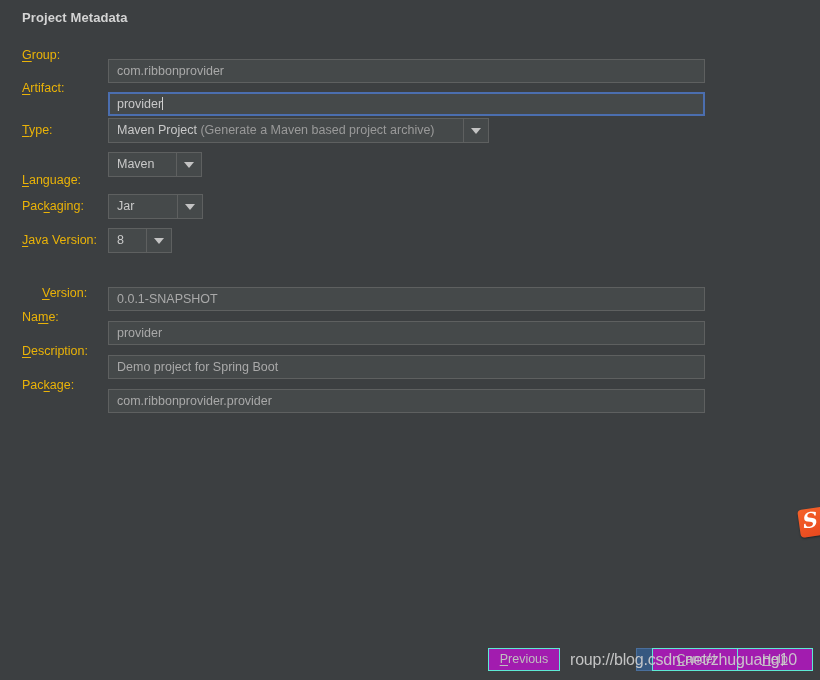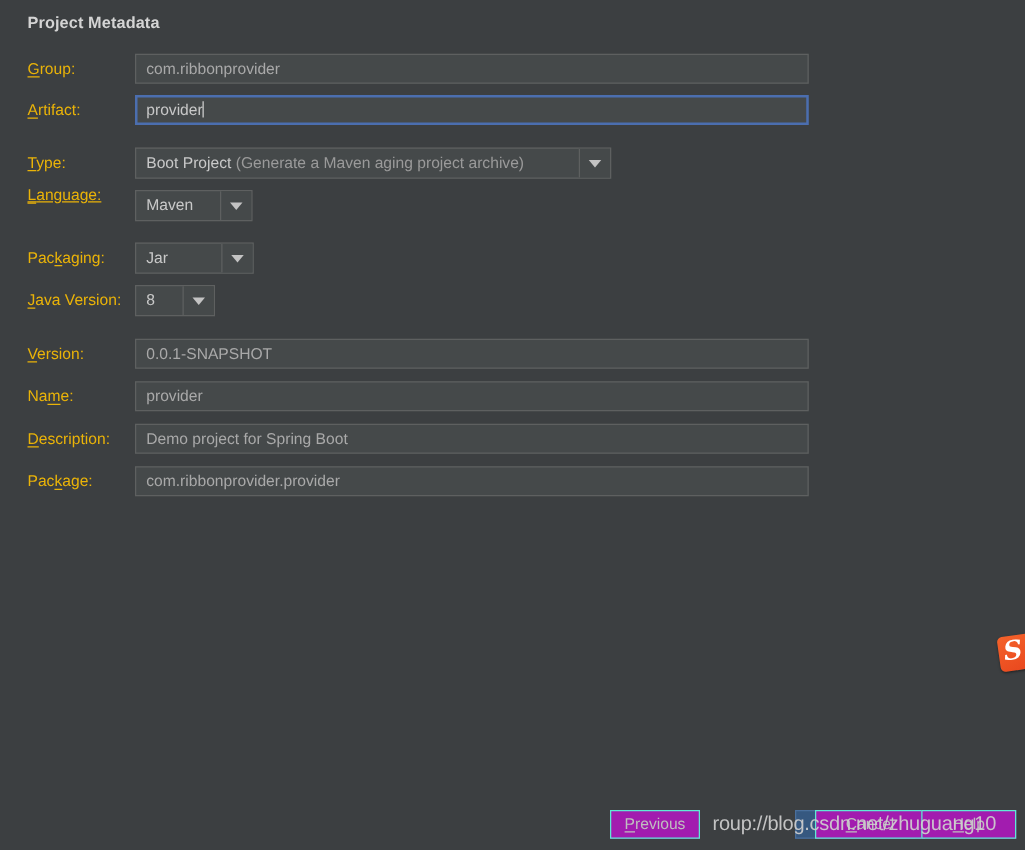--- a/index.html
+++ b/index.html
@@ -40,21 +40,21 @@
     box-sizing: border-box;
     background: #45494a;
     border: 1px solid #5e6060;
     color: #a9a9a9;
     font-size: 12.5px;
     line-height: 22px;
     padding: 0 0 0 8px;
     white-space: nowrap;
     overflow: hidden;
   }
-  .field.wide { width: 539px; }
+  .field.wide { width: 597px; margin-top: 16px; }
   .field.focused {
     border: 2px solid #4b6eaf;
     background: #45494a;
     color: #c8c8c8;
     line-height: 20px;
     padding-left: 7px;
   }
   .caret {
     display: inline-block;
     width: 1px;
@@ -159,36 +159,36 @@
 
 <div class="page">
 
   <div class="page-title">Project Metadata</div>
 
   <div id="form-area">
       <div class="lbl" style="top: 43px;"><u>G</u>roup:</div>
       <div class="field wide" style="top: 43px;"><span>com.ribbonprovider</span></div>
       <div class="lbl" style="top: 76px;"><u>A</u>rtifact:</div>
       <div class="field wide focused" style="top: 76px;"><span>provider</span><span class="caret"></span></div>
-      <div class="lbl" style="top: 271px;"><u>V</u>ersion:</div>
+      <div class="lbl" style="top: 281px; margin-left: 20px;"><u>V</u>ersion:</div>
       <div class="field wide" style="top: 271px;"><span>0.0.1-SNAPSHOT</span></div>
       <div class="lbl" style="top: 305px;">Na<u>m</u>e:</div>
       <div class="field wide" style="top: 305px;"><span>provider</span></div>
       <div class="lbl" style="top: 339px;"><u>D</u>escription:</div>
       <div class="field wide" style="top: 339px;"><span>Demo project for Spring Boot</span></div>
       <div class="lbl" style="top: 373px;">Pac<u>k</u>age:</div>
       <div class="field wide" style="top: 373px;"><span>com.ribbonprovider.provider</span></div>
       <div class="lbl" style="top: 118px;"><u>T</u>ype:</div>
       <div class="combo" style="top: 118px; width: 381px;">
-        <div class="val"><span>Boot Project</span><span class="dim"> (Generate a Maven aging project archive)</span></div>
-        <div class="arrowbtn">
-          <div class="tri"></div>
-        </div>
-      </div>
-      <div class="lbl" style="top: 144px; text-decoration: underline;"><u>L</u>anguage:</div>
+        <div class="val"><span>Maven Project</span><span class="dim"> (Generate a Maven based project archive)</span></div>
+        <div class="arrowbtn">
+          <div class="tri"></div>
+        </div>
+      </div>
+      <div class="lbl" style="top: 168px;"><u>L</u>anguage:</div>
       <div class="combo" style="top: 152px; width: 94px;">
         <div class="val"><span>Maven</span></div>
         <div class="arrowbtn">
           <div class="tri"></div>
         </div>
       </div>
       <div class="lbl" style="top: 194px;">Pac<u>k</u>aging:</div>
       <div class="combo" style="top: 194px; width: 95px;">
         <div class="val"><span>Jar</span></div>
         <div class="arrowbtn">

